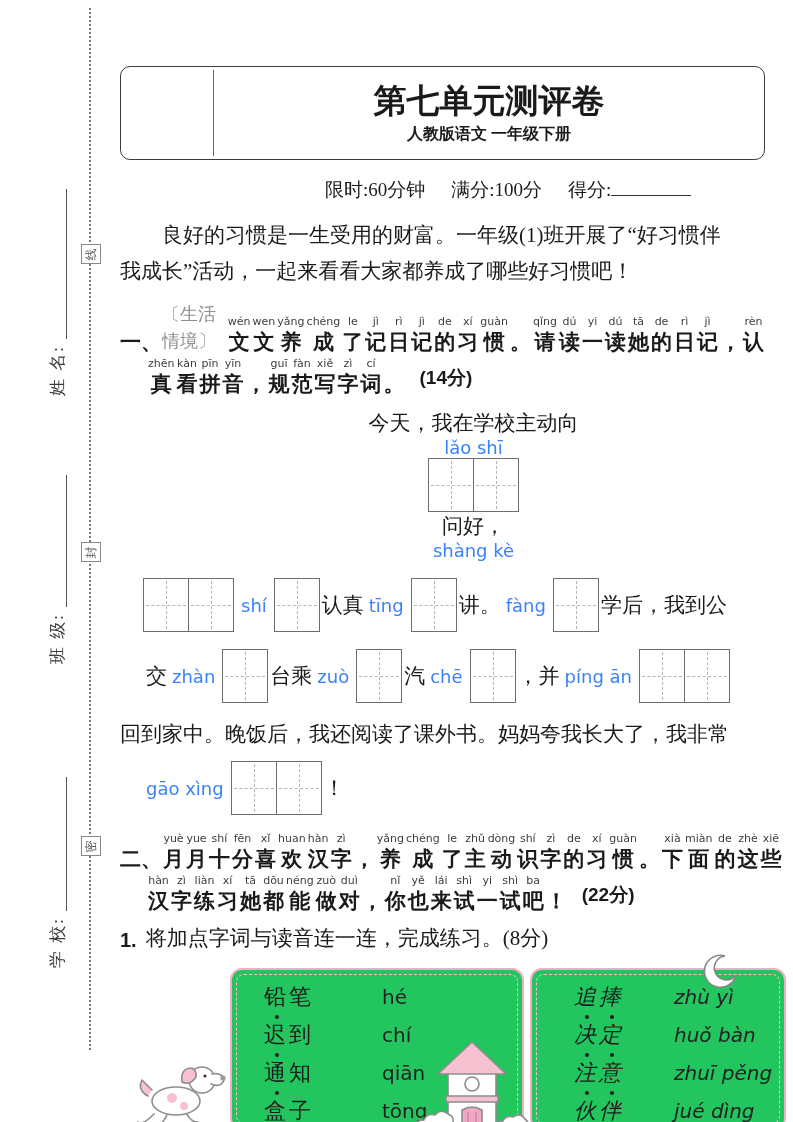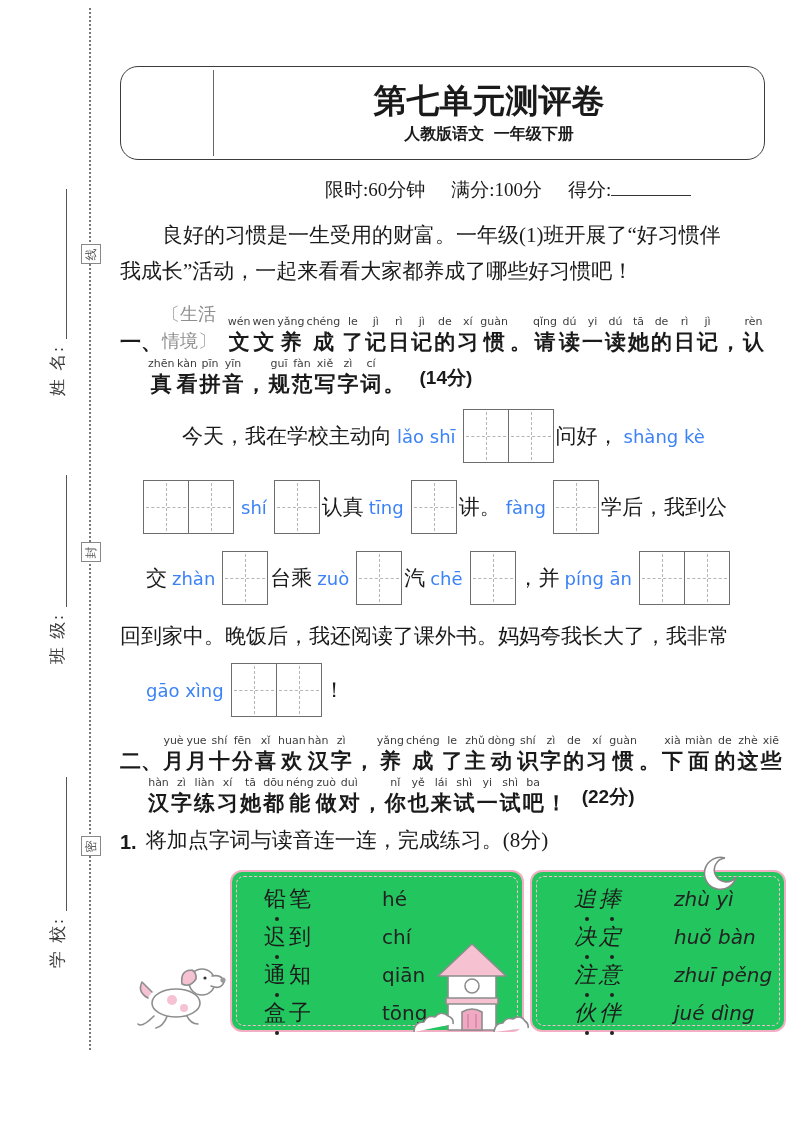--- a/index.html
+++ b/index.html
@@ -12,26 +12,26 @@
               display:flex;align-items:center;white-space:nowrap;
               font-size:17px;color:#3a3a3a;letter-spacing:2px;}
   .seal-blank{display:inline-block;border-bottom:1px solid #555;height:1em;margin-left:6px;}
   .seal-box{position:absolute;left:81px;width:18px;height:18px;background:#fff;border:1px solid #888;
             display:flex;align-items:center;justify-content:center;z-index:3;}
   .seal-box span{display:block;transform:rotate(-90deg);font-size:12px;color:#555;}
 
   
   .content{position:absolute;left:120px;top:66px;width:645px;}
 
-  .title-box{position:relative;height:92px;border:1.5px solid #3c3c3c;border-radius:18px;margin-right:0;}
+  .title-box{position:relative;height:92px;border:1.5px solid #3c3c3c;border-radius:10px;margin-right:0;}
   .title-divider{position:absolute;left:92px;top:3px;bottom:3px;border-left:1px solid #666;}
   .title-right{position:absolute;left:93px;right:0;top:0;bottom:0;
                display:flex;flex-direction:column;align-items:center;justify-content:center;}
   .exam-title{font-family:"Liberation Sans",sans-serif;font-weight:bold;font-size:33px;line-height:38px;}
-  .exam-subtitle{font-family:Liberation Mono, monospace;font-weight:bold;font-size:16px;margin-top:4px;}
+  .exam-subtitle{font-family:Liberation Serif, serif;font-weight:bold;font-size:16px;margin-top:4px;}
 
   .score-line{margin:16px 0 0 205px;font-size:19px;display:flex;gap:26px;align-items:flex-end;}
   .score-blank{display:inline-block;width:80px;border-bottom:1.5px solid #333;height:1em;}
 
   .intro{margin-top:14px;font-size:21px;line-height:36px;}
   .intro .ln1{text-indent:2em;}
 
   
   .h-line{display:flex;align-items:flex-end;margin-top:2px;}
   .h-line.indent{margin-left:27px;align-items:center;}
@@ -259,21 +259,21 @@
           </span>
           <span class="ruby">
             <span class="rt">&nbsp;</span>
             <span class="rb">。</span>
           </span>
         </span>
       <span class="h-suffix">(14分)</span>
     </div>
 
     <div class="diary">
-      <div class="d-line" style="margin-left:62px;">
+      <div class="d-line" style="margin-left:62px;flex-direction:column;">
           <span class="dtxt">今天，我在学校主动向</span>
           <span class="dpy">lǎo shī</span>
           <span class="cells">
             <span class="cell" style="display: inline-block;"></span>
             <span class="cell" style="display: inline-block;"></span>
           </span>
           <span class="dtxt">问好，</span>
           <span class="dpy">shàng kè</span>
         </div>
       <div class="d-line" style="margin-left:21px;">

